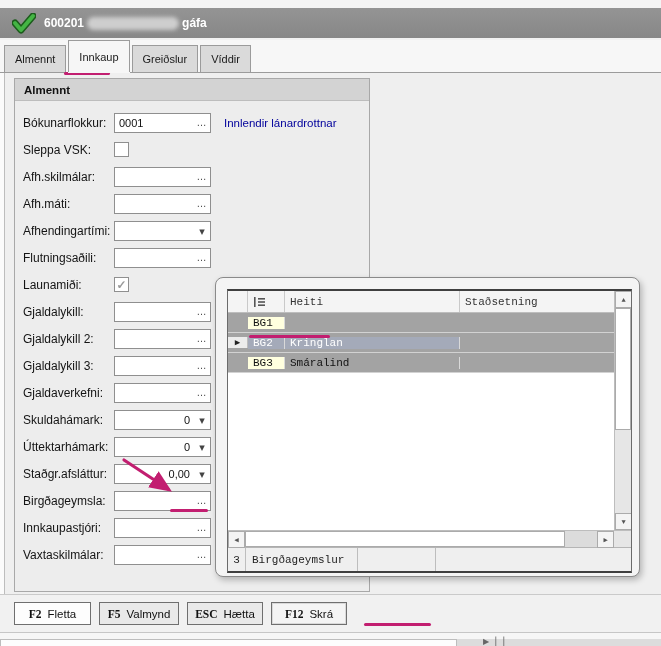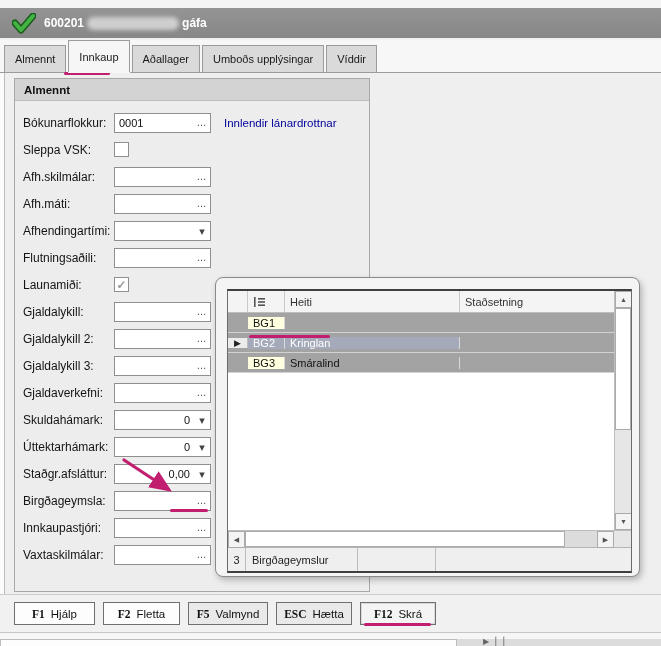--- a/index.html
+++ b/index.html
@@ -43,21 +43,21 @@
   .ctl .glyph { flex:none; width:16px; text-align:center; color:#444; font-size:11px; line-height:18px; cursor:default; }
   .ctl .glyph.ellipsis { letter-spacing:1px; font-size:10px; }
   .checkbox { width:15px; height:15px; background:#fff; border:1px solid #8f8f8f;
               display:flex; align-items:center; justify-content:center; }
   .checkbox .mark { color:#9a9a9a; font-size:12px; font-weight:bold; line-height:1; }
   .linked-text { margin-left:13px; color:#00009b; font-size:11.5px; white-space:nowrap; }
 
   
   .popup { position:absolute; left:215px; top:277px; width:425px; height:300px;
            background:#f4f4f4; border:1px solid #8a8a8a; border-radius:8px;
-           box-shadow:2px 3px 6px rgba(0,0,0,.25); }
+           box-shadow:2px 3px 6px rgba(0,0,0,.25);font-family:Liberation Mono, monospace; }
   .popup-inner { position:absolute; left:11px; top:11px; width:405px; height:284px;
                  background:#fff; border-left:1px solid #6b6b6b; border-right:1px solid #6b6b6b;
                  border-top:2px solid #3f3f3f; border-bottom:2px solid #3f3f3f;
                  display:flex; flex-direction:column; }
   .grid-area { flex:1; position:relative; overflow:hidden; }
   .grid-header { display:flex; height:22px; background:#f4f4f4; border-bottom:1px solid #bdbdbd; }
   .gh-cell { border-right:1px solid #c9c9c9; font-size:11px; color:#333;
              display:flex; align-items:center; padding-left:5px; }
   .col-sel { width:20px; flex:none; padding-left:0; }
   .col-code { width:37px; flex:none; }
@@ -123,22 +123,21 @@
     <span class="title-text">
       <span>600201</span>
       <span class="redaction"></span>
       <span>gáfa</span>
     </span>
   </div>
 
   <div class="tabbar" id="tabbar">
       <div class="tab">Almennt</div>
       <div class="tab active">Innkaup</div>
-      <div class="tab">Aðallager</div>
-      <div class="tab">Umboðs upplýsingar</div>
+      <div class="tab">Greiðslur</div>
       <div class="tab">Víddir</div>
     </div>
 
   <div class="content">
     <div class="panel">
       <div class="panel-header">Almennt</div>
       <div class="panel-body" id="formBody">
           <div class="form-row">
             <span class="field-label">Bókunarflokkur:</span>
             <div class="ctl">
@@ -313,24 +312,20 @@
       <div class="statusbar">
         <div class="status-cell c1">3</div>
         <div class="status-cell c2">Birgðageymslur</div>
         <div class="status-cell c3"></div>
         <div class="status-cell c4"></div>
       </div>
     </div>
   </div>
 
   <div class="btnbar" id="btnbar">
-      <div class="fbtn white" style="width: 81px;">
-        <span class="key">F1</span>
-        <span class="lbl">Hjálp</span>
-      </div>
       <div class="fbtn white" style="width: 77px;">
         <span class="key">F2</span>
         <span class="lbl">Fletta</span>
       </div>
       <div class="fbtn" style="width: 80px;">
         <span class="key">F5</span>
         <span class="lbl">Valmynd</span>
       </div>
       <div class="fbtn" style="width: 76px;">
         <span class="key">ESC</span>

